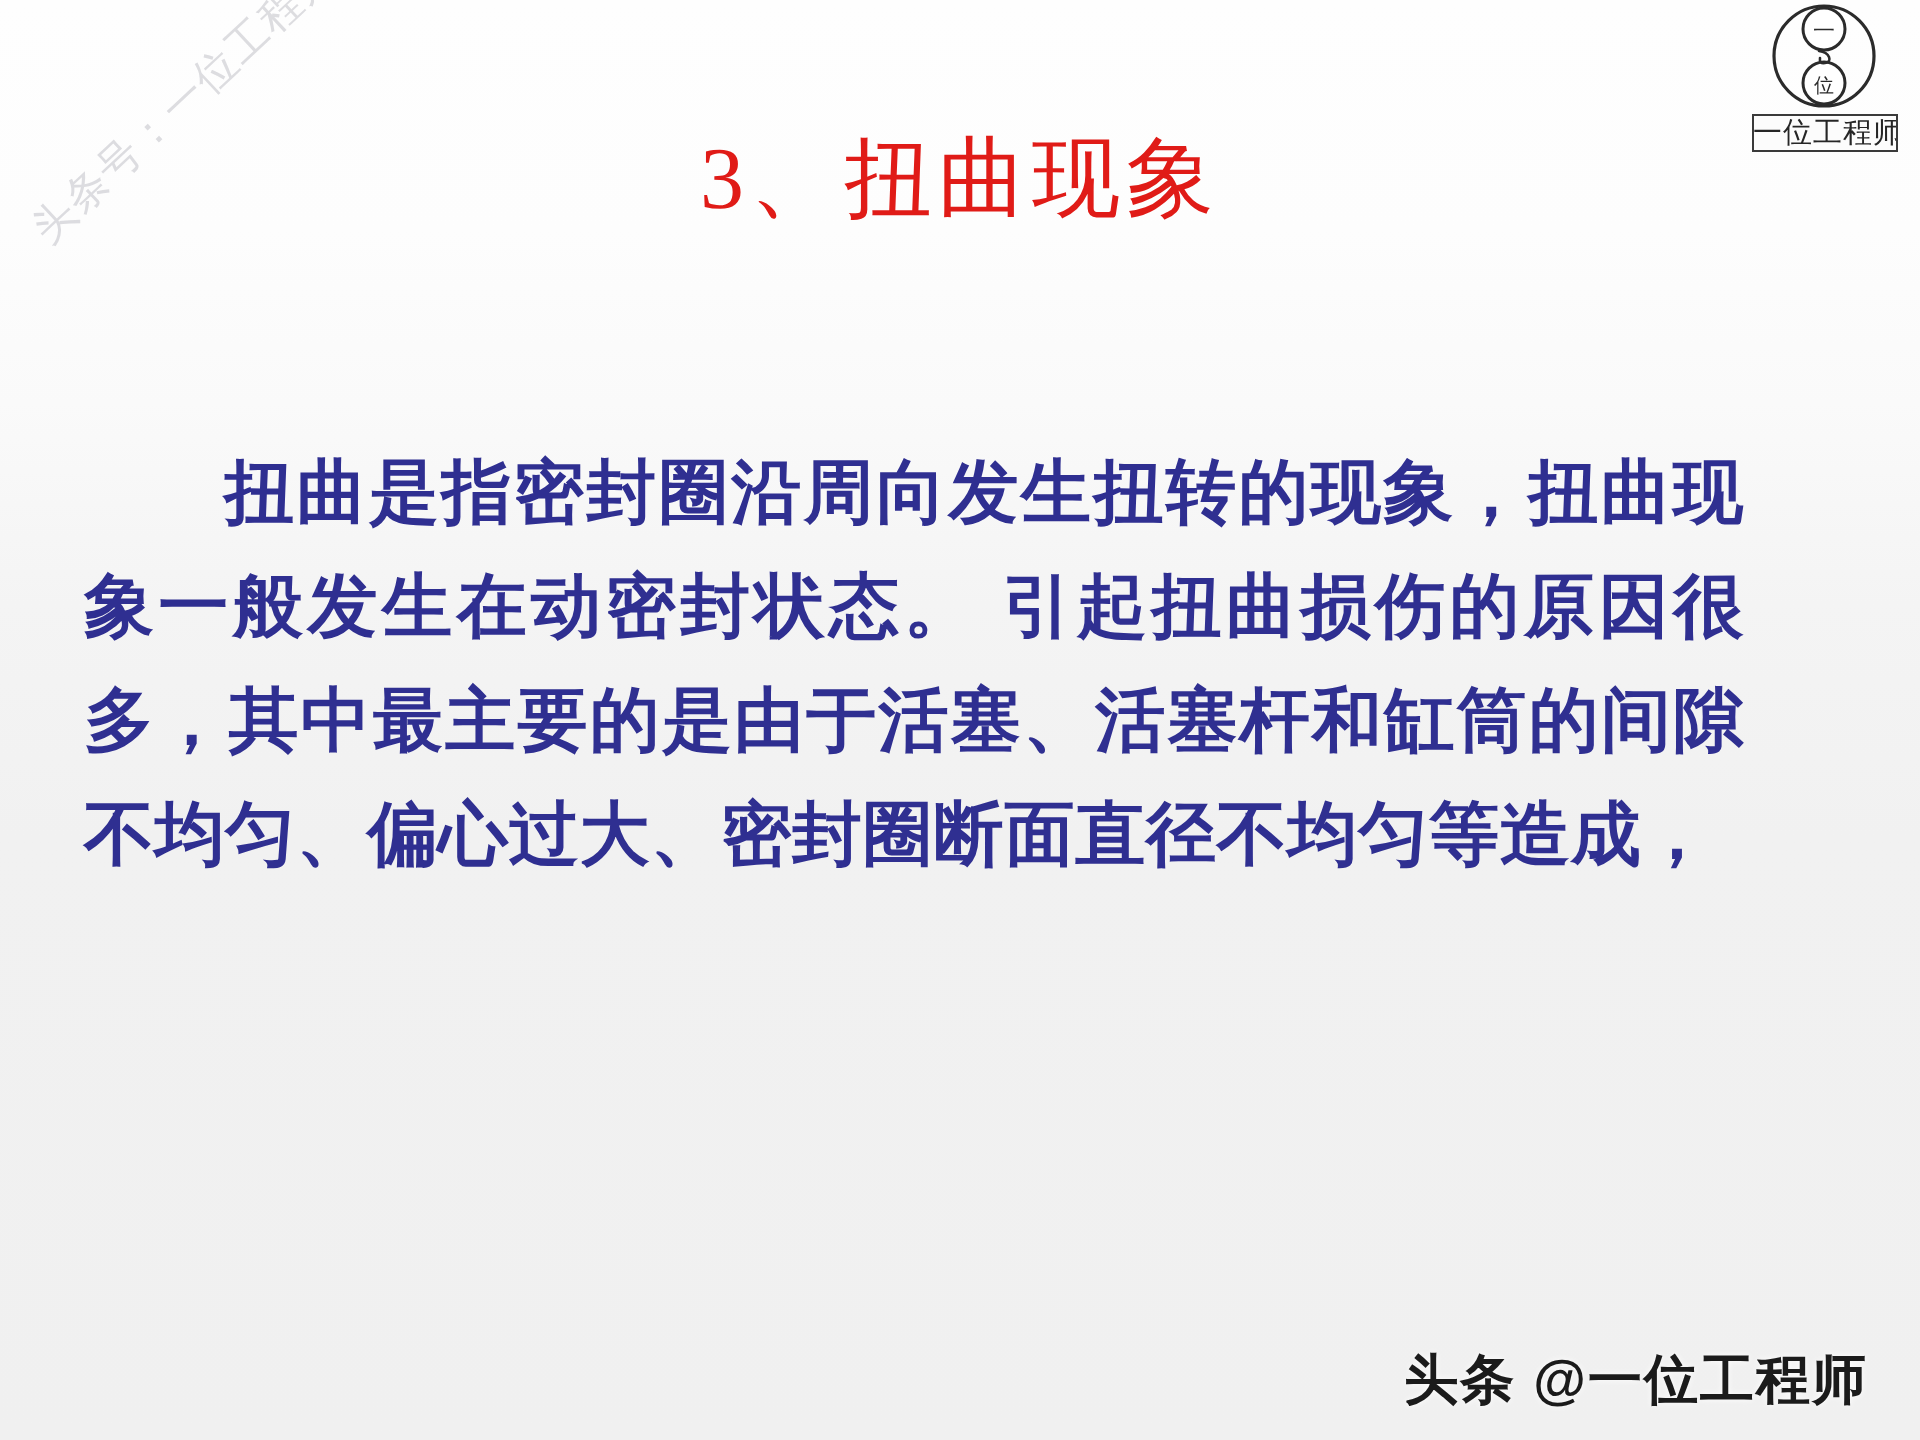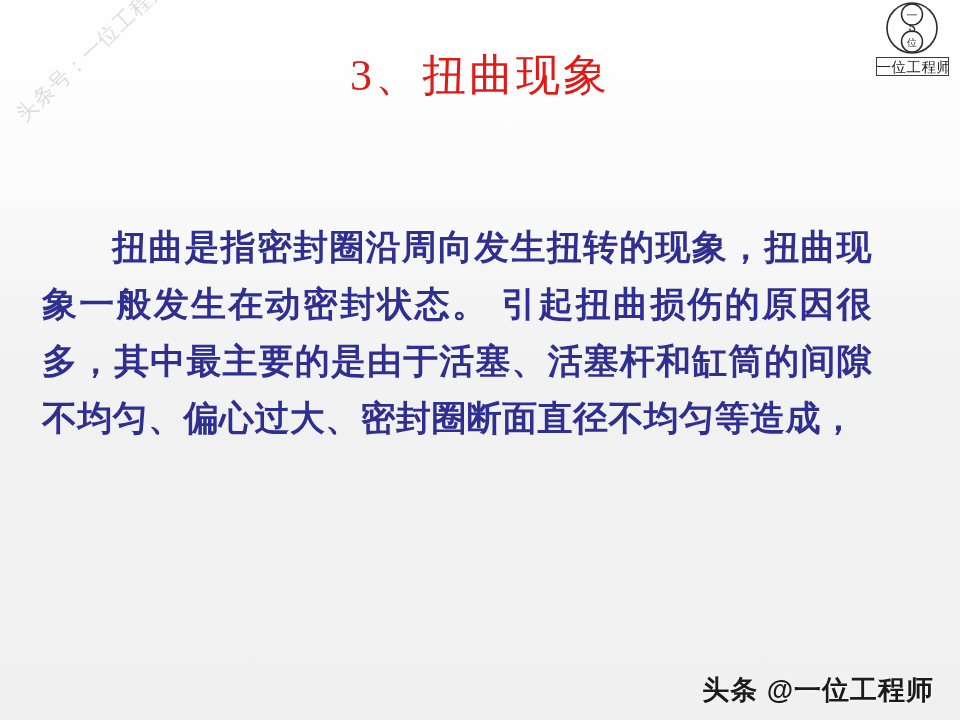--- a/index.html
+++ b/index.html
@@ -80,21 +80,21 @@
     letter-spacing: 0.5px;
     white-space: nowrap;
     overflow: hidden;
   }
 
   
   #title {
     position: absolute;
     left: 0;
     right: 0;
-    top: 50px;
+    top: 64px;
     text-align: center;
     color: #e01b17;
     font-size: 44px;
     line-height: 52px;
     font-weight: 400;
     font-family: "Liberation Serif", "DejaVu Serif", serif;
     letter-spacing: 3px;
     white-space: nowrap;
   }
   #title .num {

